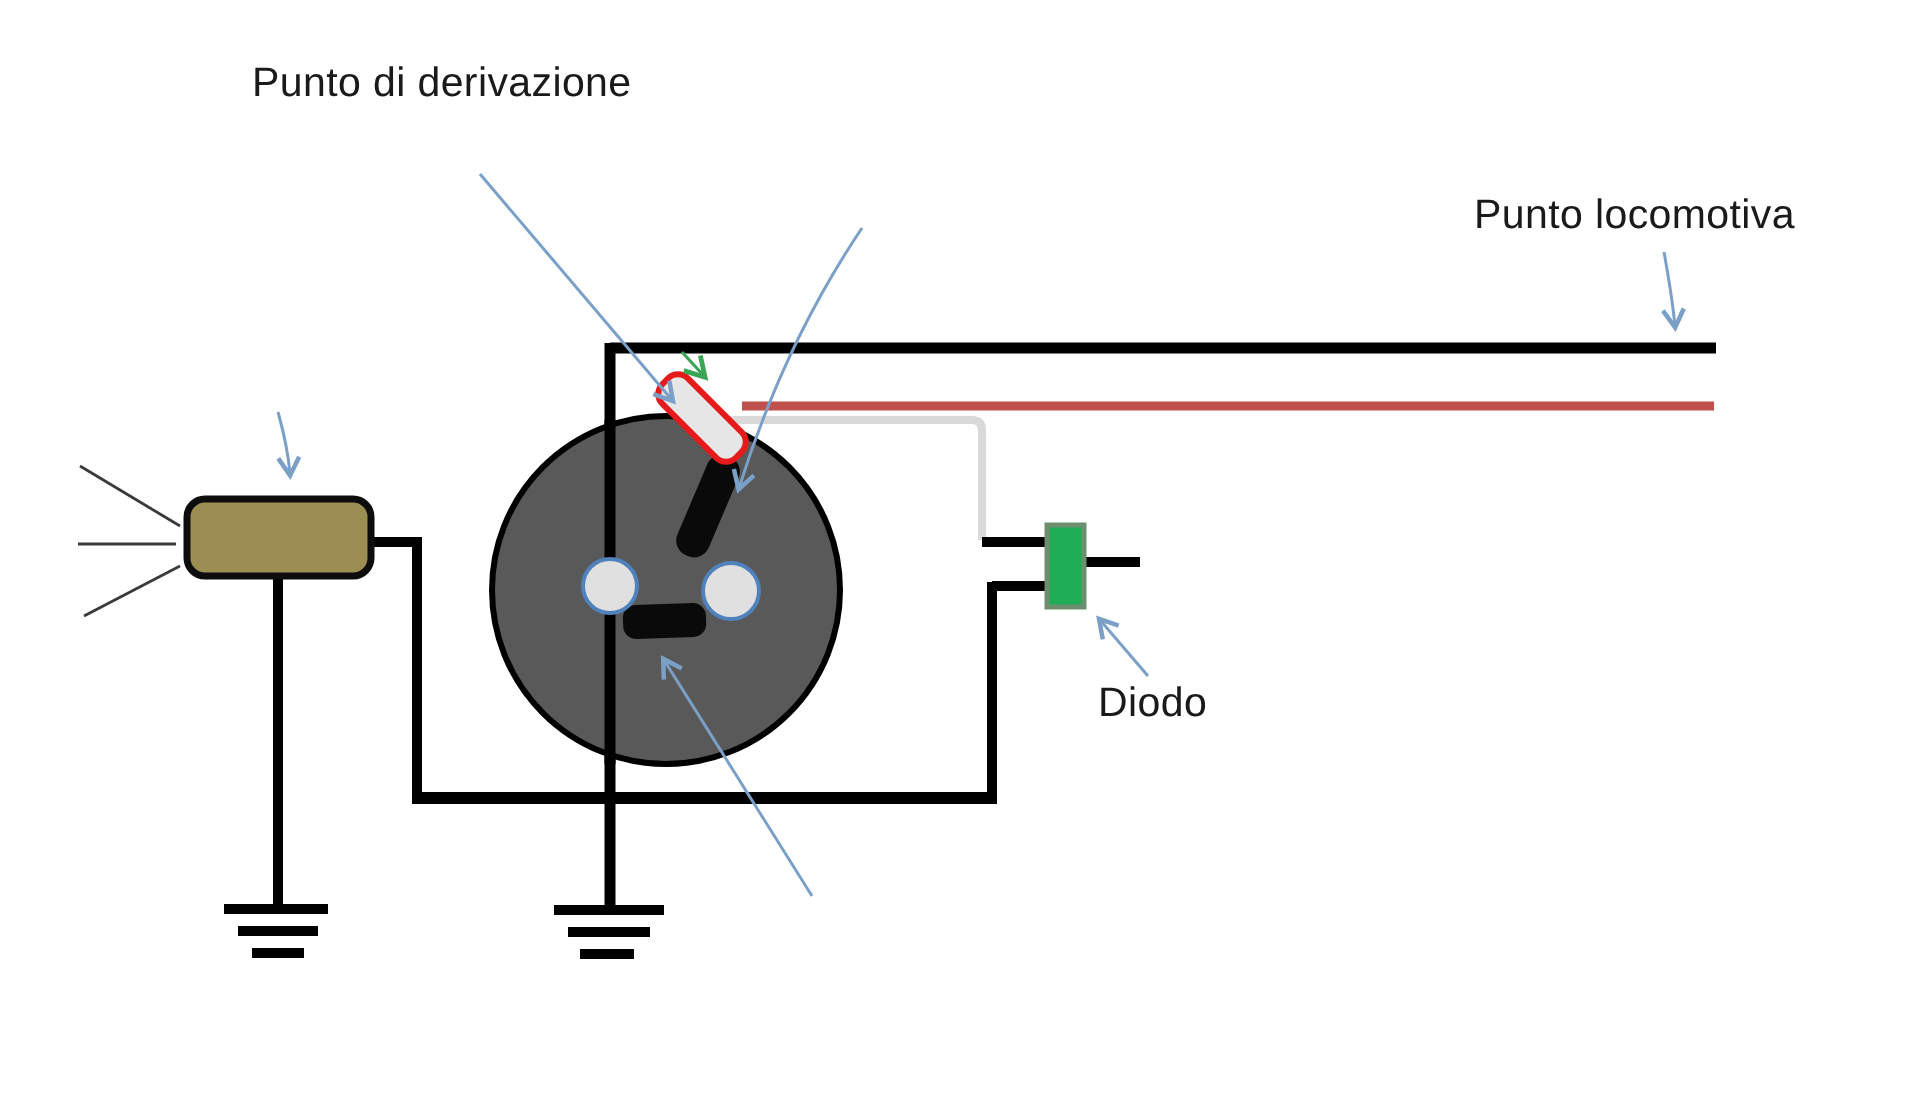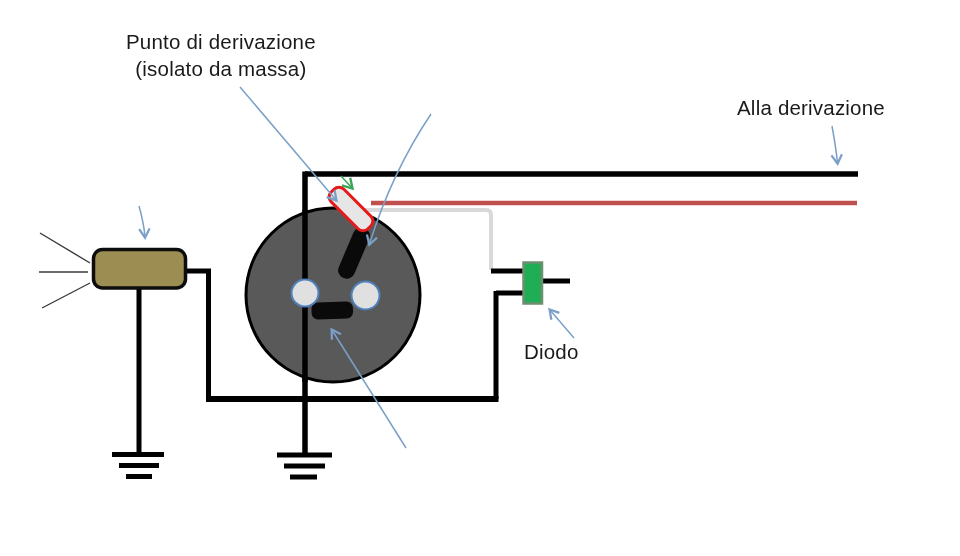--- a/index.html
+++ b/index.html
@@ -113,24 +113,23 @@
 
     <path class="callout" d="M240,87 L336,200" marker-end="url(#ah-blue)"></path>
     <path class="callout" d="M431,114 Q392,172 369.5,244" marker-end="url(#ah-blue)"></path>
     <path class="callout" d="M832,126 Q836,148 837.5,163" marker-end="url(#ah-blue)"></path>
     <path class="callout" d="M139,206 Q144,224 145,237" marker-end="url(#ah-blue)"></path>
     <path class="callout" d="M574,338 L550,310" marker-end="url(#ah-blue)"></path>
     <path class="callout" d="M406,448 L332,330" marker-end="url(#ah-blue)"></path>
     <path class="callout-green" d="M341,176 L352,188" marker-end="url(#ah-green)"></path>
   </svg>
 
-  <div class="lbl" style="left:126px; top:28px;text-align:center;">
+  <div class="lbl" style="left:126px; top:28px;">
     <div>Punto di derivazione</div>
-    <div>(isolato da massa)</div>
   </div>
 
 
-  <div class="lbl" style="left:737px; top:94px;">Alla derivazione</div>
+  <div class="lbl" style="left:737px; top:94px;">Punto locomotiva</div>
 
 
-  <div class="lbl" style="left:524px; top:338px;">Diodo</div>
+  <div class="lbl" style="left:549px; top:338px;">Diodo</div>
 
 </div>
 
 </body></html>

